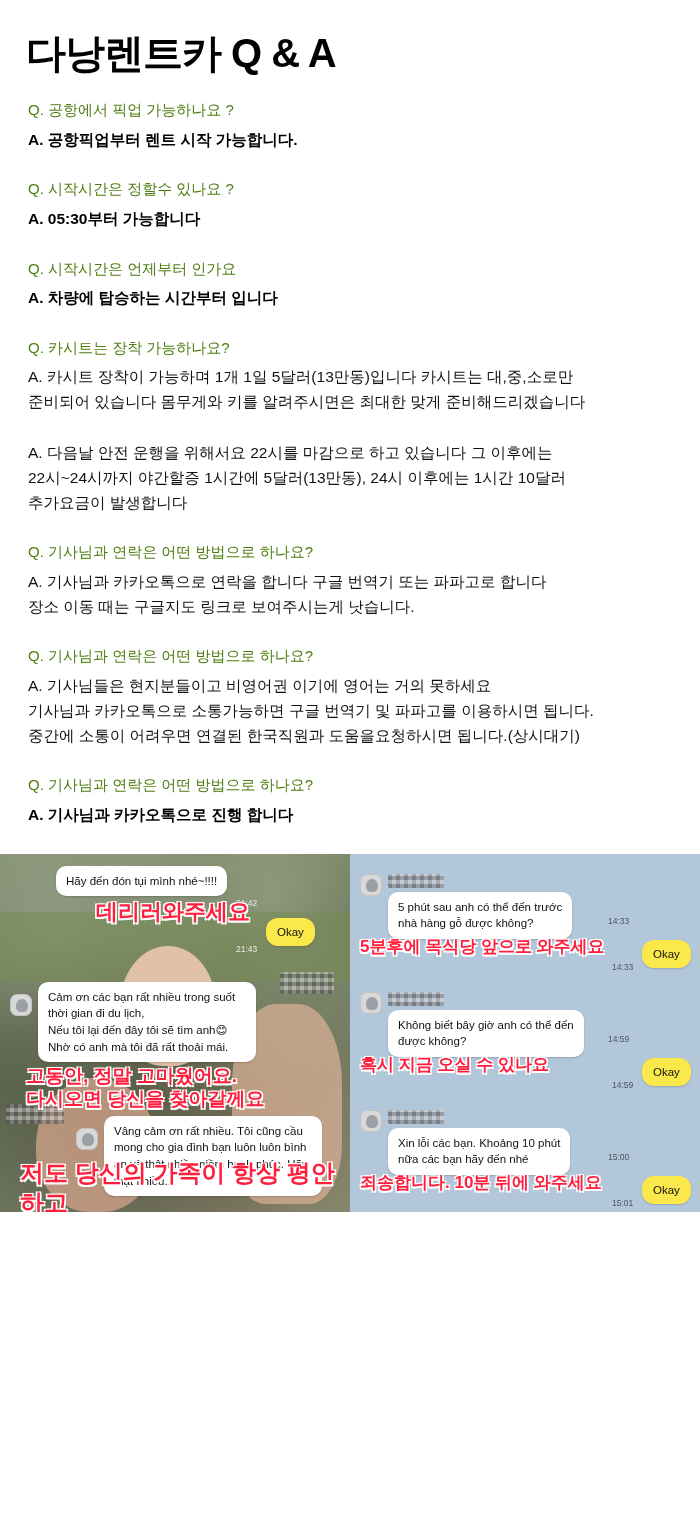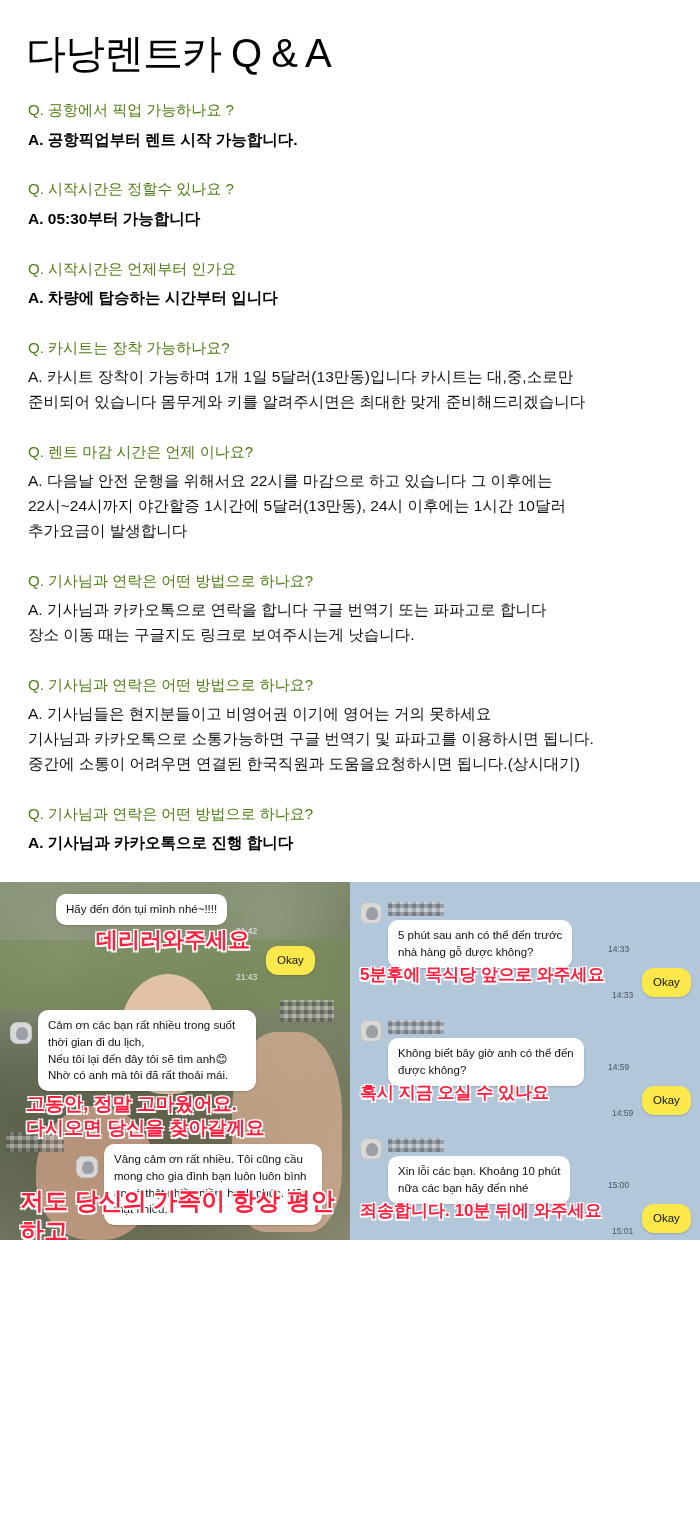--- a/index.html
+++ b/index.html
@@ -17,21 +17,21 @@
     width: 700px;
     min-height: 1532px;
     position: relative;
     background: #ffffff;
   }
   .content {
     padding: 22px 22px 0 22px;
   }
   .doc-title {
     font-size: 40px;
-    font-weight: normal;
+    font-weight: bold;
     letter-spacing: -1px;
     margin: 4px 0 18px 4px;
     color: #000000;
   }
   .qa-block {
     margin-bottom: 26px;
     padding-left: 6px;
   }
   .q-line {
     font-size: 15px;
@@ -181,21 +181,20 @@
       <div class="a-line">A. 차량에 탑승하는 시간부터 입니다</div>
     </div>
 
     <div class="qa-block">
       <div class="q-line">Q. 카시트는 장착 가능하나요?</div>
       <div class="a-line normal">A. 카시트 장착이 가능하며 1개 1일 5달러(13만동)입니다 카시트는 대,중,소로만</div>
       <div class="a-sub">준비되어 있습니다 몸무게와 키를 알려주시면은 최대한 맞게 준비해드리겠습니다</div>
     </div>
 
     <div class="qa-block">
-      <div class="q-line">Q. 렌트 마감 시간은 언제 이나요?</div>
       <div class="a-line normal">A. 다음날 안전 운행을 위해서요 22시를 마감으로 하고 있습니다 그 이후에는</div>
       <div class="a-sub">22시~24시까지 야간할증 1시간에 5달러(13만동), 24시 이후에는 1시간 10달러</div>
       <div class="a-sub">추가요금이 발생합니다</div>
     </div>
 
     <div class="qa-block">
       <div class="q-line">Q. 기사님과 연락은 어떤 방법으로 하나요?</div>
       <div class="a-line normal">A. 기사님과 카카오톡으로 연락을 합니다 구글 번역기 또는 파파고로 합니다</div>
       <div class="a-sub">장소 이동 때는 구글지도 링크로 보여주시는게 낫습니다.</div>
     </div>

